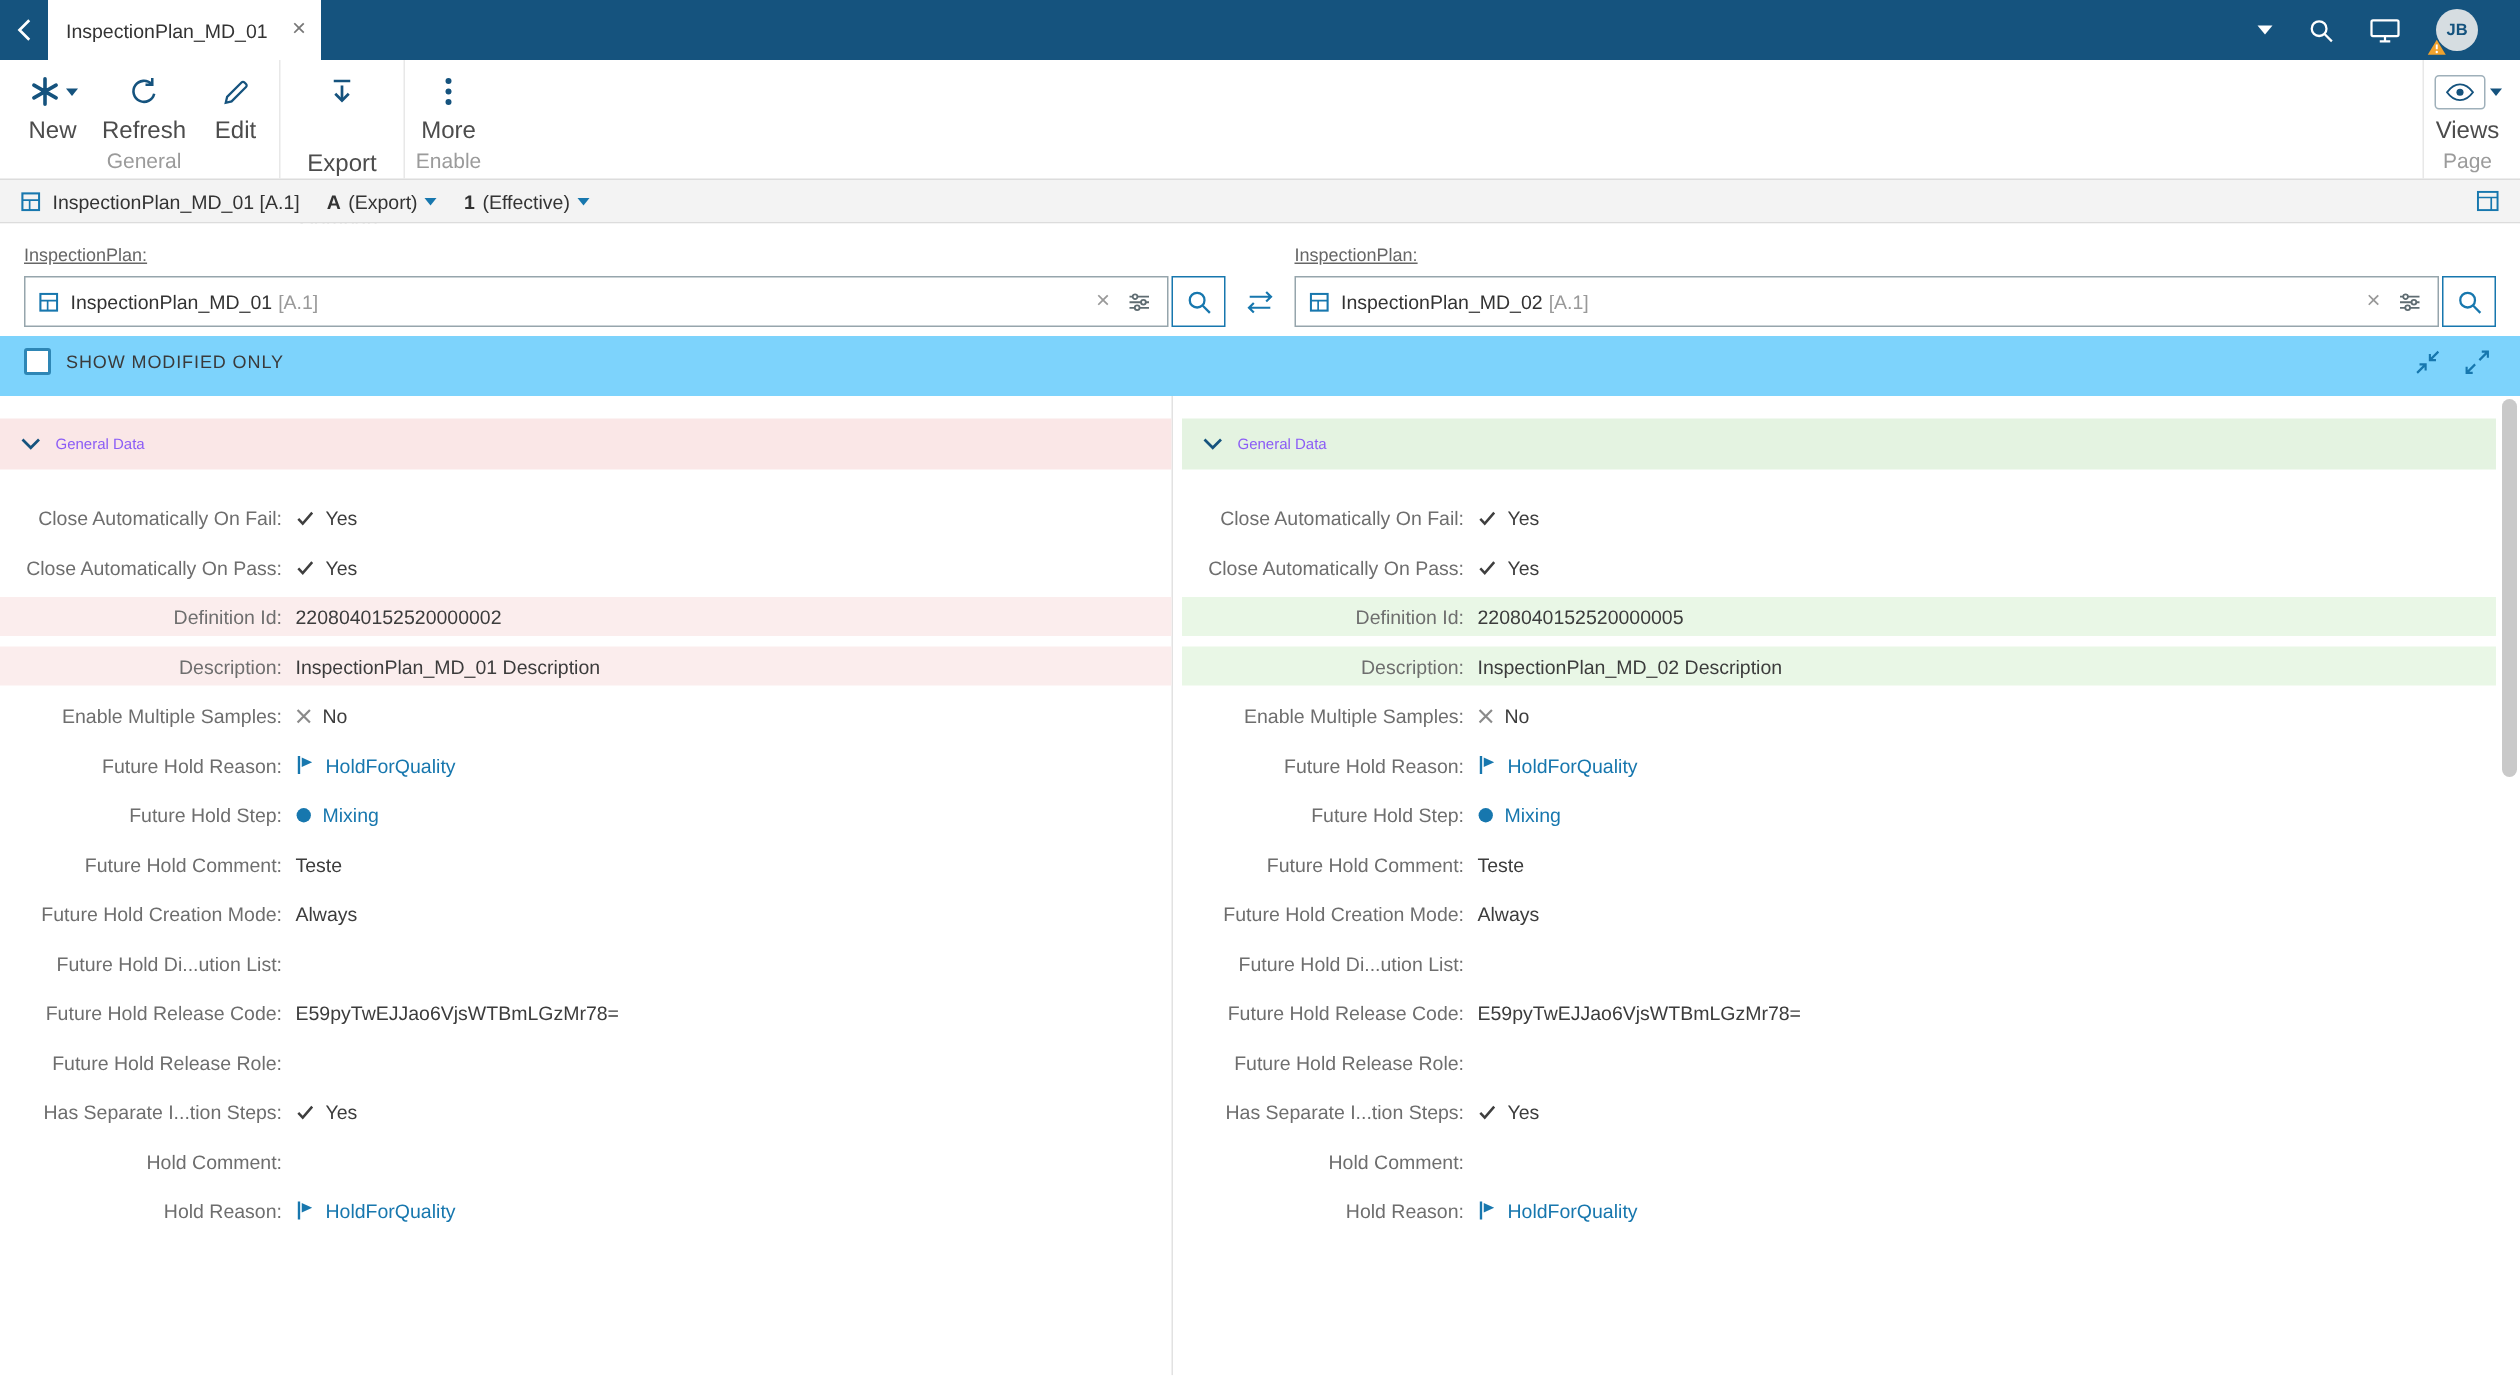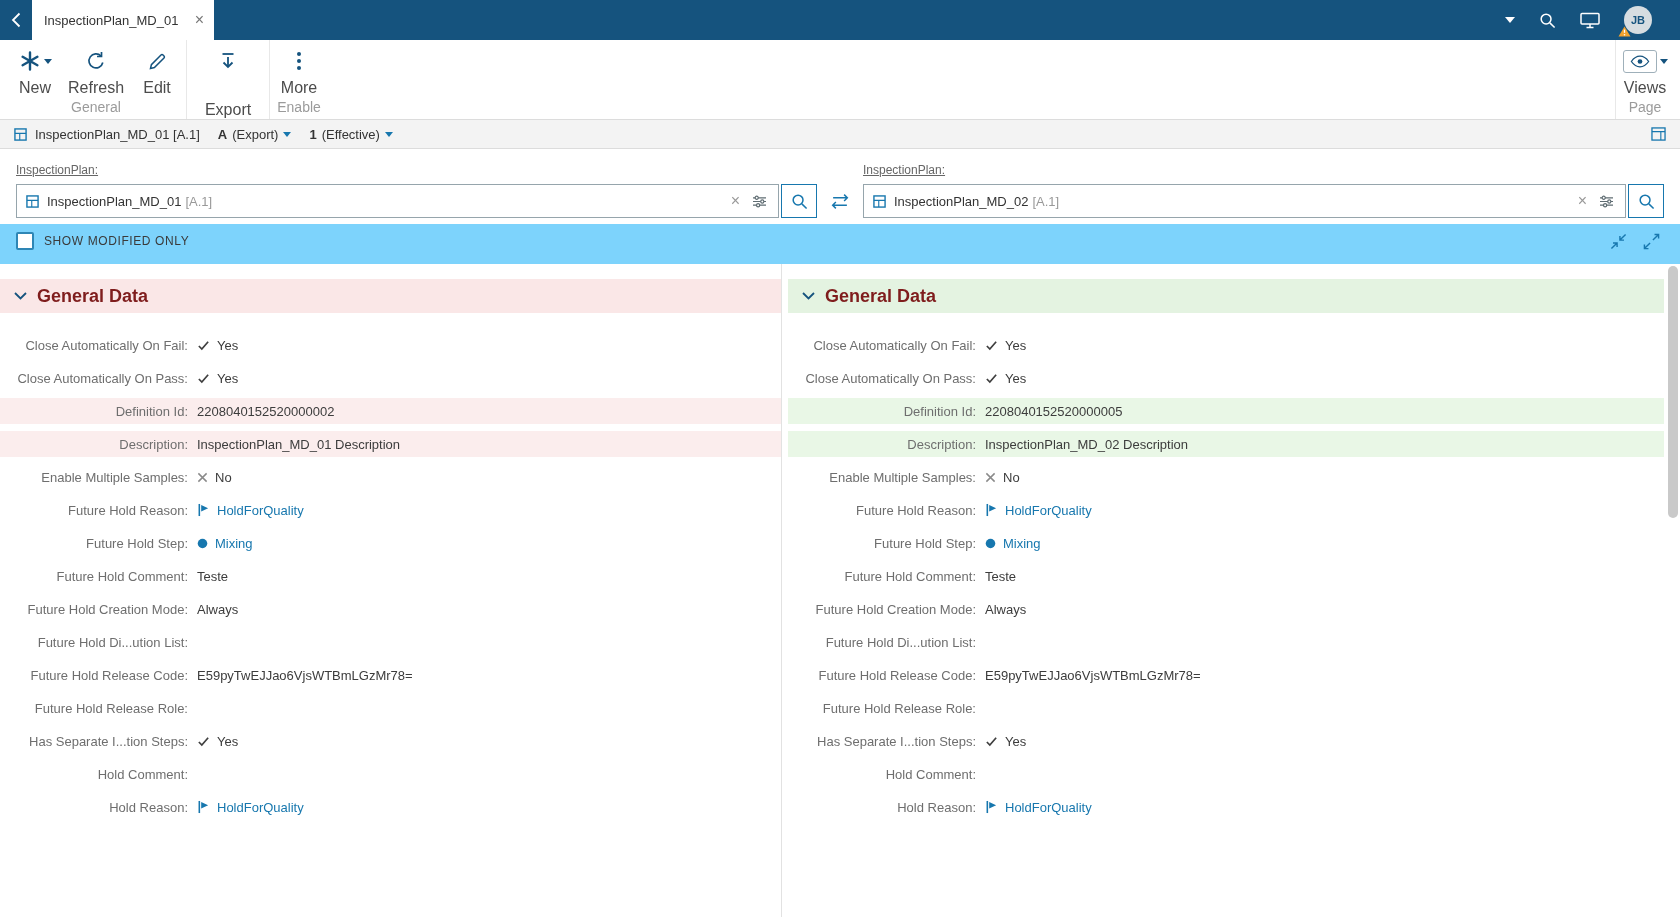--- a/index.html
+++ b/index.html
@@ -74,21 +74,21 @@
   .options-label { font-size: 12px; color: #3a3a3a; letter-spacing: 0.6px; cursor: pointer; }
   .options-right { margin-left: auto; display: flex; gap: 16px; padding-right: 4px; }
   .options-right > span { cursor: pointer; display: flex; align-items: center; }
 
   
   .content { flex: 1; display: flex; position: relative; background: #fff; overflow: hidden; padding-right: 16px; }
   .panel { display: flex; flex-direction: column; }
   .panel-left { width: 782px; border-right: 1px solid #e2e2e2; flex-shrink: 0; }
   .panel-right { flex: 1; margin-left: 6px; }
   .panel-header { height: 34px; margin-top: 15px; display: flex; align-items: center; gap: 10px; padding: 0 14px; cursor: pointer; }
-  .panel-header .hdr-title { font-size: 18px; color: #7f1d1d; font-weight: bold; }
+  .panel-header .hdr-title { font-size: 10px; color: #8b5cf6; }
   .hdr-left { background: var(--hdr-left); }
   .hdr-right { background: var(--hdr-right); }
   .rows { margin-top: 12px; }
   .cmp-row { display: flex; align-items: center; height: 26px; margin: 7px 0; font-size: 13px; }
   .cmp-row.mod-left { background: var(--mod-left); }
   .cmp-row.mod-right { background: var(--mod-right); }
   .row-label { width: 197px; flex-shrink: 0; text-align: right; padding-right: 9px; color: #6e6e6e; white-space: nowrap; }
   .row-value { display: flex; align-items: center; gap: 7px; color: #3c3c3c; }
   .value-icon { display: flex; align-items: center; }
   .value-link { color: var(--accent); cursor: pointer; }

